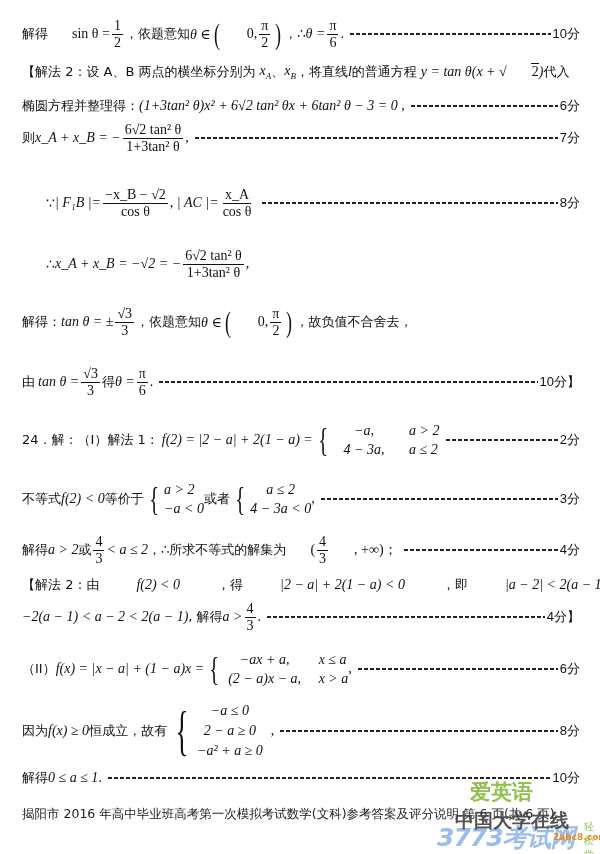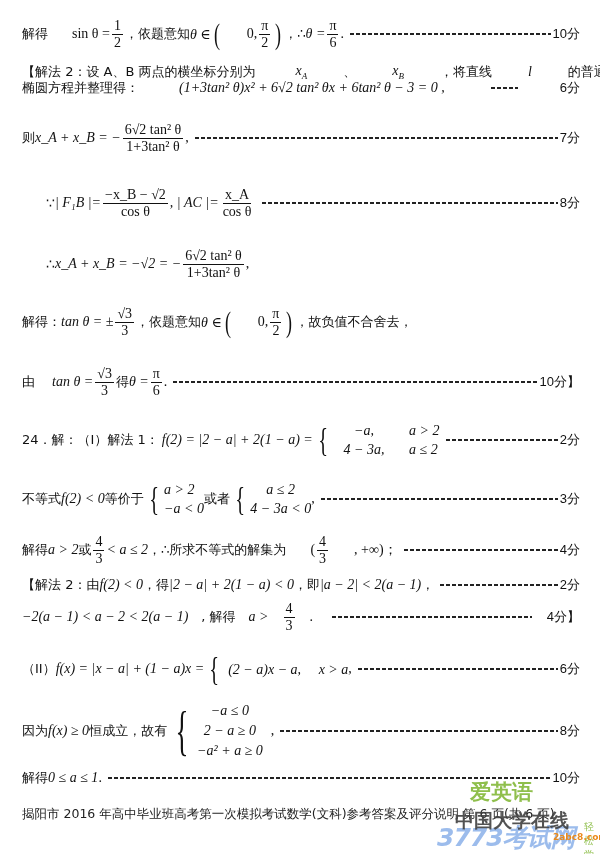--- a/index.html
+++ b/index.html
@@ -56,33 +56,33 @@
   <span class="m">θ =</span>
   <span class="frac m">
       <span class="num">π</span>
       <span class="den">6</span>
     </span>
   <span>.</span>
   <span class="dash"></span>
   <span class="score"><span class="num">10</span><span class="cn">分</span></span>
 </div>
 
-<div class="line" style="top:62px;height:20px;gap:36px;">
+<div class="line" style="top:62px;height:20px;">
   <span class="cn">【解法 2：设 A、B 两点的横坐标分别为</span>
   <span class="m" style="margin-left:4px"><span>x</span><sub>A</sub></span>
   <span class="cn">、</span>
   <span class="m"><span>x</span><sub>B</sub></span>
   <span class="cn">，将直线</span>
   <span class="m">l</span>
   <span class="cn">的普通方程</span>
   <span class="m" style="margin-left:4px"><span>y = tan θ(x + </span>√<span class="sqrt r">2</span><span>)</span></span>
   <span class="cn">代入</span>
 </div>
 
-<div class="line" style="top:78px;height:20px;gap:40px;">
+<div class="line" style="top:96px;height:20px;">
   <span class="cn">椭圆方程并整理得：</span>
   <span class="m">(1+3tan² θ)x² + 6√2 tan² θx + 6tan² θ − 3 = 0 ,</span>
   <span class="dash"></span>
   <span class="score"><span class="num">6</span><span class="cn">分</span></span>
 </div>
 
 <div class="line" style="top:118px;height:40px;">
   <span class="cn">则</span>
   <span class="m">x_A + x_B = −</span>
   <span class="frac m">
@@ -134,21 +134,21 @@
   <span class="frac m">
       <span class="num">π</span>
       <span class="den">2</span>
     </span>
   <span class="paren">)</span>
   <span class="cn">，故负值不合舍去，</span>
 </div>
 
 <div class="line" style="top:362px;height:40px;">
   <span class="cn">由</span>
-  <span class="m" style="margin-left:17px">tan θ =</span>
+  <span class="m" style="margin-left:3px">tan θ =</span>
   <span class="frac m">
       <span class="num">√3</span>
       <span class="den">3</span>
     </span>
   <span class="cn">得</span>
   <span class="m">θ =</span>
   <span class="frac m">
       <span class="num">π</span>
       <span class="den">6</span>
     </span>
@@ -208,50 +208,54 @@
   <span class="m r">(</span>
   <span class="frac m">
       <span class="num">4</span>
       <span class="den">3</span>
     </span>
   <span class="m r">, +∞)；</span>
   <span class="dash"></span>
   <span class="score"><span class="num">4</span><span class="cn">分</span></span>
 </div>
 
-<div class="line" style="top:574px;height:22px;">
+<div class="line" style="top:574px;height:22px;gap:37px;">
   <span class="cn">【解法 2：由</span>
   <span class="m">f(2) &lt; 0</span>
   <span class="cn">，得</span>
   <span class="m">|2 − a| + 2(1 − a) &lt; 0</span>
   <span class="cn">，即</span>
   <span class="m">|a − 2| &lt; 2(a − 1)</span>
   <span class="cn">，</span>
   <span class="dash"></span>
   <span class="score"><span class="num">2</span><span class="cn">分</span></span>
 </div>
 
-<div class="line" style="top:597px;height:40px;gap:13px;">
+<div class="line" style="top:597px;height:40px;">
   <span class="m">−2(a − 1) &lt; a − 2 &lt; 2(a − 1)</span>
   <span class="cn">, 解得</span>
   <span class="m">a &gt;</span>
   <span class="frac m">
       <span class="num">4</span>
       <span class="den">3</span>
     </span>
   <span>.</span>
   <span class="dash"></span>
   <span class="score"><span class="num">4</span><span class="cn">分】</span></span>
 </div>
 
 <div class="line" style="top:648px;height:42px;">
   <span class="cn">（II）</span>
   <span class="m">f(x) = |x − a| + (1 − a)x =</span>
   <span class="brace">{</span>
   <span class="cases m">
+    <span class="row">
+        <span style="min-width:80px">−ax + a,</span>
+        <span>x ≤ a</span>
+      </span>
     <span class="row">
         <span style="min-width:80px">(2 − a)x − a,</span>
         <span>x &gt; a</span>
       </span>
   </span>
   <span>,</span>
   <span class="dash"></span>
   <span class="score"><span class="num">6</span><span class="cn">分</span></span>
 </div>
 

